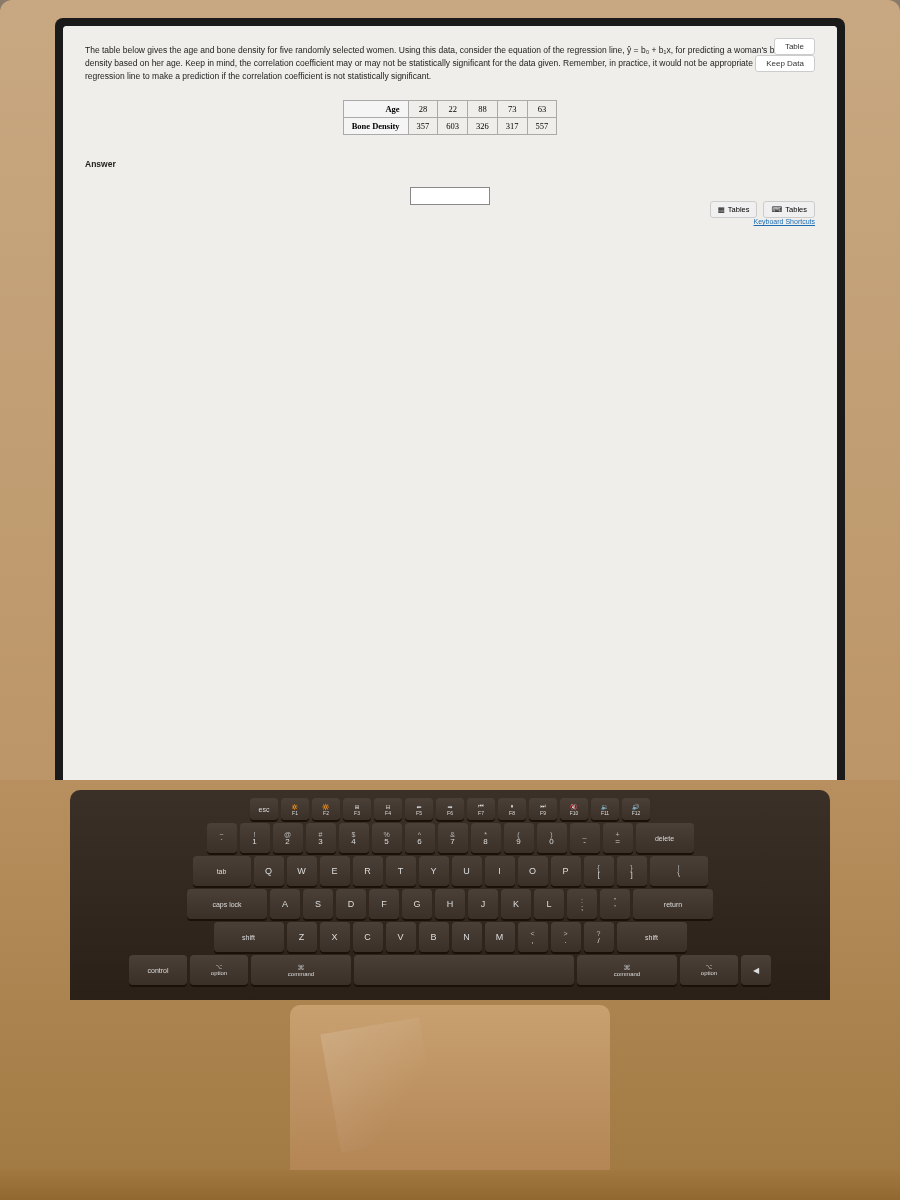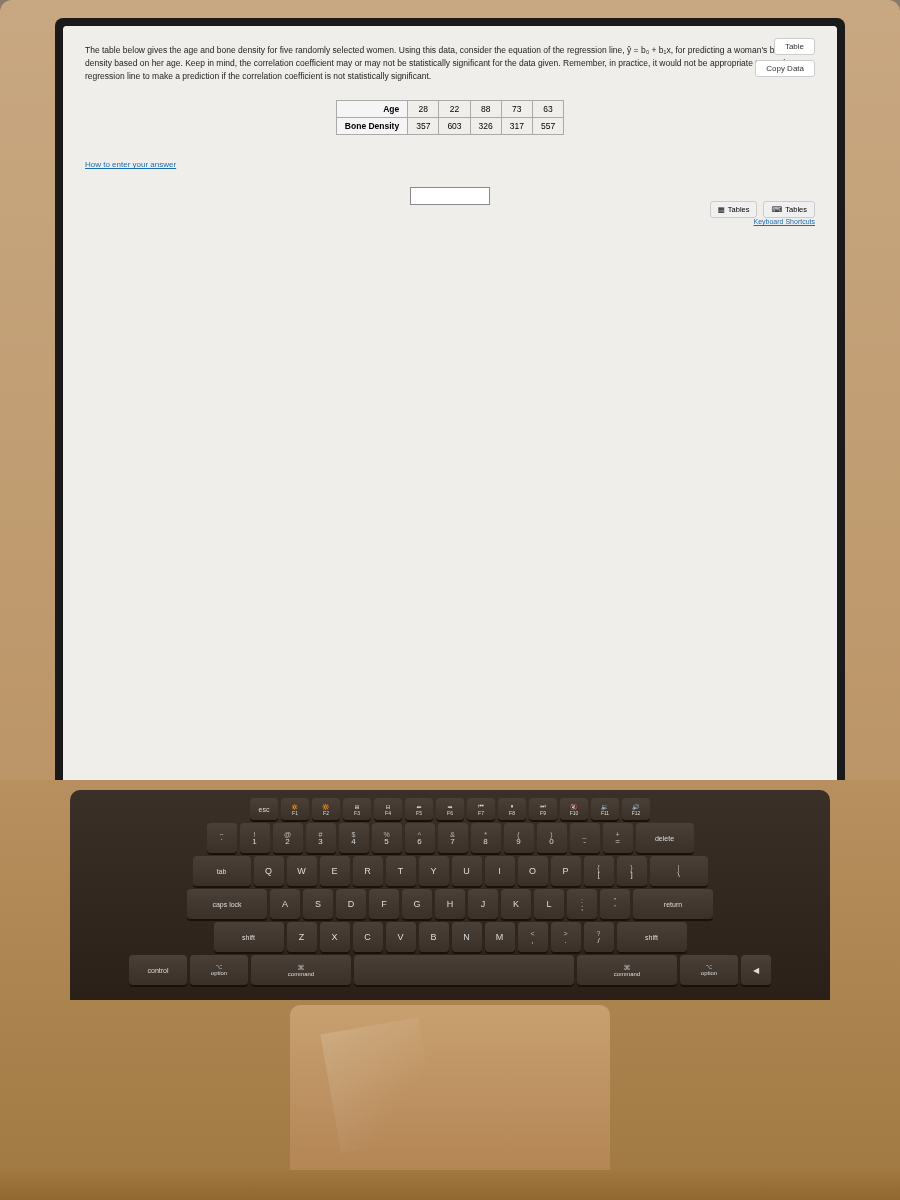--- a/index.html
+++ b/index.html
@@ -97,21 +97,20 @@
     }
 
     
     .top-right-btns {
       position: absolute;
       top: 12px;
       right: 22px;
       display: flex;
       flex-direction: column;
       align-items: flex-end;
-      gap: 5px;
     }
     .btn-outline {
       background: white;
       border: 1px solid #ccc;
       border-radius: 3px;
       padding: 3px 10px;
       font-size: 8px;
       cursor: pointer;
       color: #333;
     }
@@ -290,20 +289,21 @@
       bottom: 0; left: 0; right: 0;
       height: 30px;
       background: linear-gradient(180deg, #a07840 0%, #906830 100%);
     }
 
     
     .table-center {
       display: flex;
       justify-content: flex-end;
       margin: 6px 0;
+      font-family: Liberation Serif, serif;
     }
   </style>
 </head>
 <body>
 
 <div class="laptop-shell">
   <div class="screen-bezel">
     <div class="screen-content">
       <div class="app-area">
         <div class="content-wrapper">
@@ -328,27 +328,27 @@
                 <td>326</td>
                 <td>317</td>
                 <td>557</td>
               </tr>
             </tbody>
               </table>
           </div>
 
           <div class="top-right-btns">
             <button class="btn-outline">Table</button>
-            <button class="btn-outline">Copy Data</button>
+            <button class="btn-outline">Keep Data</button>
           </div>
 
 
           <div class="answer-section">
             <div>
-              <span class="how-to-enter">How to enter your answer</span>
+              <span class="answer-label">Answer</span>
             </div>
           </div>
 
           <div class="answer-input-row">
             <input class="answer-input" type="text" value="" style="">
           </div>
 
           <div class="answer-top-right">
             <button class="tables-btn">
               <span>▦</span>

